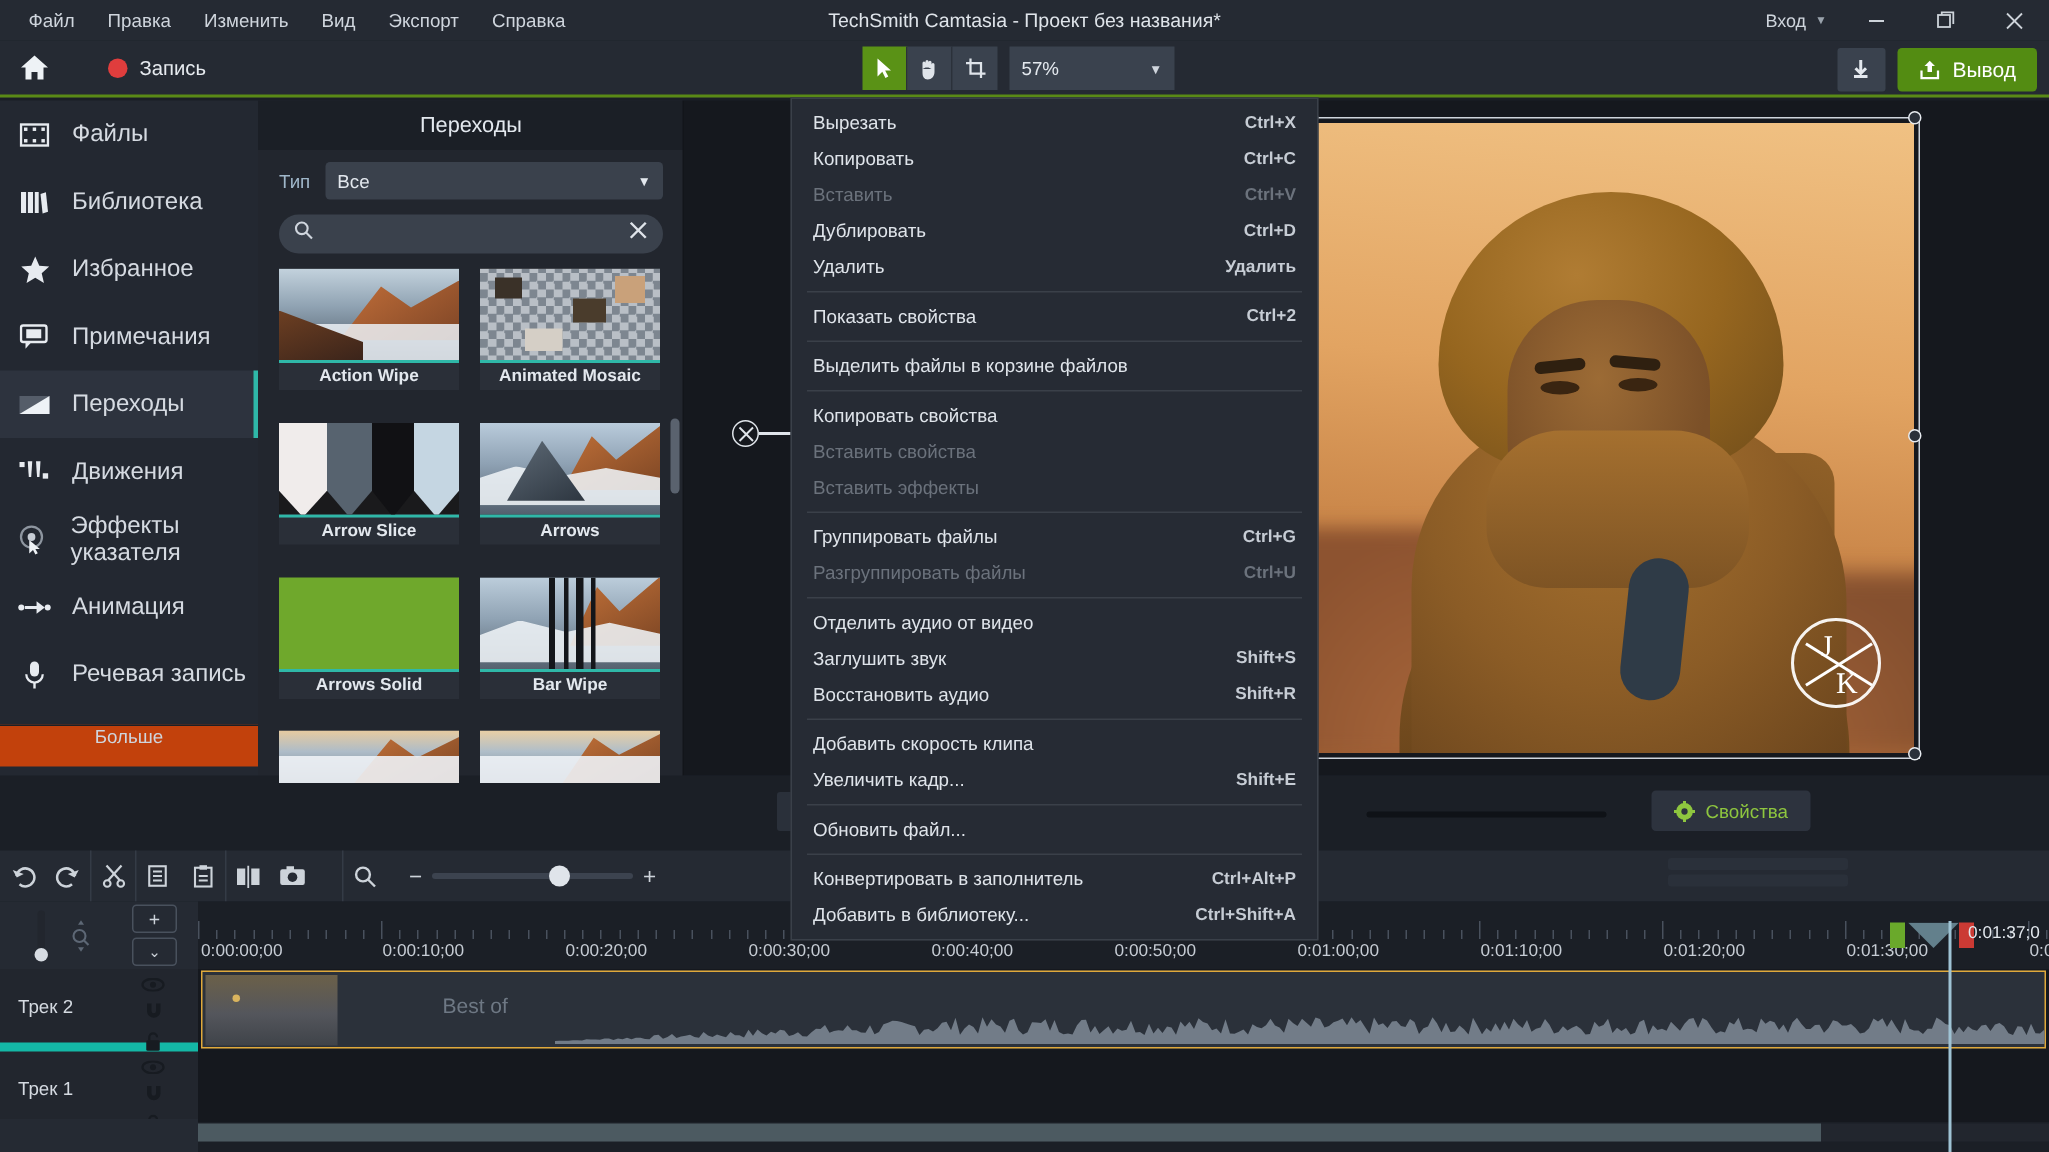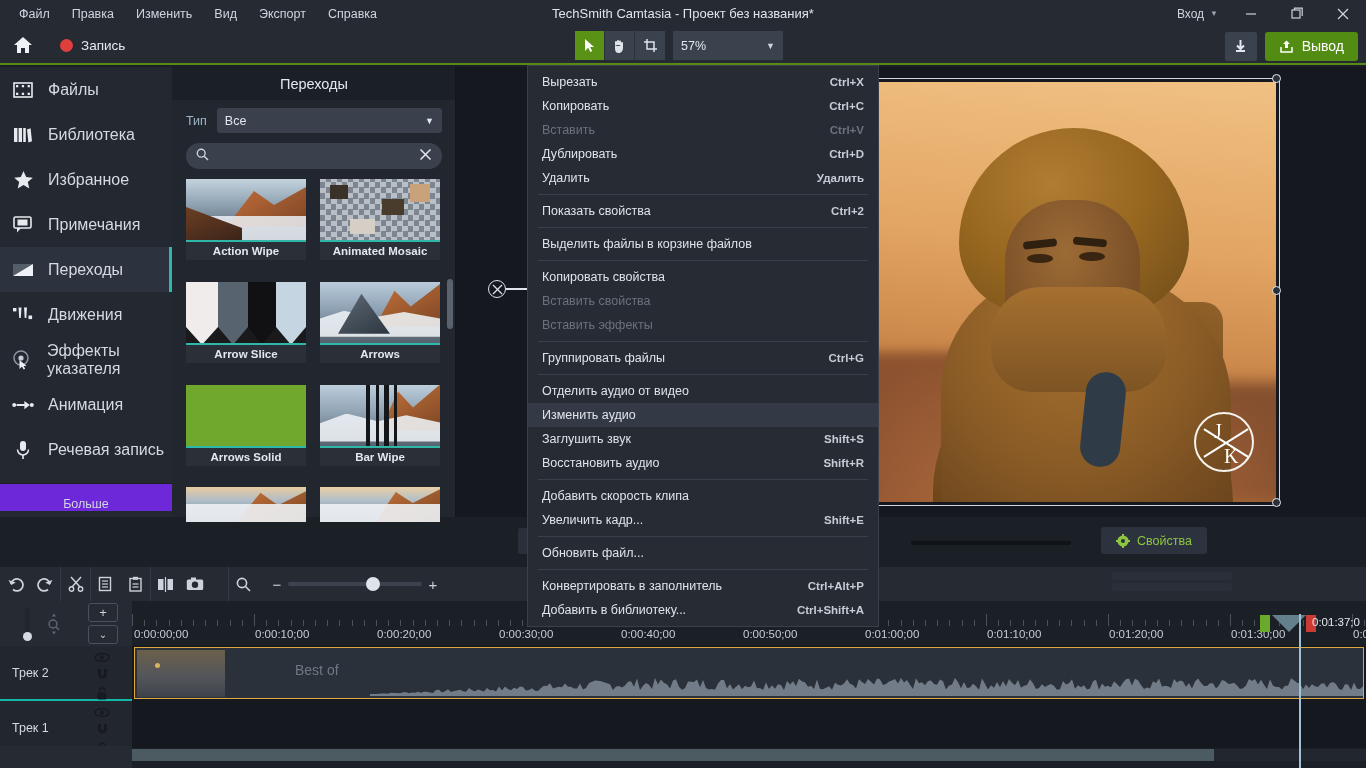--- a/index.html
+++ b/index.html
@@ -35,21 +35,21 @@
     width: 46px; height: 27px; display: flex; align-items: center; justify-content: center;
     color: #cdd3da; font-size: 13px;
   }
 
   
   .toolbar {
     position: absolute; left: 0; top: 27px; width: 1366px; height: 38px;
     background: #252a33;
     border-bottom: 2px solid #5a8a16;
   }
-  .tb-left { position: absolute; left: 4px; top: 0; height: 36px; display: flex; align-items: center; gap: 8px; }
+  .tb-left { position: absolute; left: 4px; top: 0; height: 36px; display: flex; align-items: center; gap: 20px; }
   .home-btn { width: 38px; height: 36px; display: flex; align-items: center; justify-content: center; }
   .rec-btn { display: flex; align-items: center; gap: 8px; padding: 0 10px; height: 36px; }
   .rec-dot { width: 13px; height: 13px; border-radius: 50%; background: #e03d3d; }
   .rec-label { font-size: 13.5px; color: #e6eaef; }
 
   .tb-center { position: absolute; left: 575px; top: 4px; height: 29px; display: flex; align-items: center; }
   .toolgrp { display: flex; height: 29px; }
   .tbtn {
     width: 30px; height: 29px; display: flex; align-items: center; justify-content: center;
     background: #3a424e; color: #dfe4ea; border-right: 1px solid #2b313a;
@@ -82,21 +82,21 @@
     position: relative; height: 45px; display: flex; align-items: center; padding-left: 12px; gap: 14px;
   }
   .navitem .nlabel { font-size: 16px; color: #d5dae1; }
   .navitem.active { background: #2d333e; }
   .navitem.active::after {
     content: ''; position: absolute; right: 0; top: 0; width: 3px; height: 100%; background: #2fb8a8;
   }
   .navicon { width: 22px; height: 22px; display: flex; align-items: center; justify-content: center; color: #e7ebf0; }
   .more-bar {
     position: absolute; left: 0; top: 483px; width: 172px; height: 28px;
-    background: #6d28d9; display: flex; align-items: flex-end; justify-content: center;
+    background: #c2410c; display: flex; align-items: flex-start; justify-content: center;
     font-size: 12.5px; color: #cfd5dd; border-top: 1px solid #1b2028;
   }
 
   
   .transpanel {
     position: absolute; left: 172px; top: 67px; width: 284px; height: 450px;
     background: #22262e;
   }
   .tp-title {
     height: 33px; display: flex; align-items: center; justify-content: center;
@@ -237,21 +237,21 @@
   .ph-tri { position: absolute; left: -22px; top: 0; width: 34px; height: 17px; background: #63808c;
             clip-path: polygon(0 0, 100% 0, 50% 100%); }
   .ph-time { position: absolute; left: 18px; top: 1px; font-size: 11.5px; color: #e3e8ee; white-space: nowrap; }
   .ph-line { position: absolute; left: 1299px; top: 614px; width: 1.5px; height: 154px; background: #9fc3d4; }
   .tl-topbar-seg { position: absolute; left: 1112px; top: 572px; width: 120px; height: 8px; background: #2a303a; border-radius: 2px; }
   .tl-topbar-seg2 { position: absolute; left: 1112px; top: 583px; width: 120px; height: 8px; background: #2a303a; border-radius: 2px; }
 
   
   .track-labels { position: absolute; left: 0; top: 646px; width: 132px; height: 100px; background: #22262e; }
   .trk {
-    position: relative; height: 55px; border-bottom: 2px solid #14b8a6; display: flex; align-items: center;
+    position: relative; height: 55px; border-bottom: 6px solid #14b8a6; display: flex; align-items: center;
     padding-left: 12px;
   }
   .trk .tname2 { font-size: 12.5px; color: #d5dae1; }
   .trk-icons { position: absolute; right: 22px; top: 6px; display: flex; flex-direction: column; gap: 4px; align-items: center; color: #171b21; }
   .trk-icons span { font-size: 11px; color: #15181d; }
 
   .tracks-area { position: absolute; left: 132px; top: 646px; width: 1234px; height: 102px; background: #15181e; }
   .clip {
     position: absolute; left: 2px; top: 1px; width: 1230px; height: 52px;
     background: #2b313a; border: 1.5px solid #e0a93b; overflow: hidden;
@@ -987,29 +987,29 @@
       </div>
       <div class="ctx-item disabled">
         <span>Вставить эффекты</span>
         <span class="sc"></span>
       </div>
       <div class="ctx-sep"></div>
       <div class="ctx-item">
         <span>Группировать файлы</span>
         <span class="sc">Ctrl+G</span>
       </div>
+      <div class="ctx-item disabled">
+        <span>Разгруппировать файлы</span>
+        <span class="sc">Ctrl+U</span>
+      </div>
       <div class="ctx-sep"></div>
       <div class="ctx-item">
         <span>Отделить аудио от видео</span>
         <span class="sc"></span>
       </div>
-      <div class="ctx-item hl">
-        <span>Изменить аудио</span>
-        <span class="sc"></span>
-      </div>
       <div class="ctx-item">
         <span>Заглушить звук</span>
         <span class="sc">Shift+S</span>
       </div>
       <div class="ctx-item">
         <span>Восстановить аудио</span>
         <span class="sc">Shift+R</span>
       </div>
       <div class="ctx-sep"></div>
       <div class="ctx-item">

